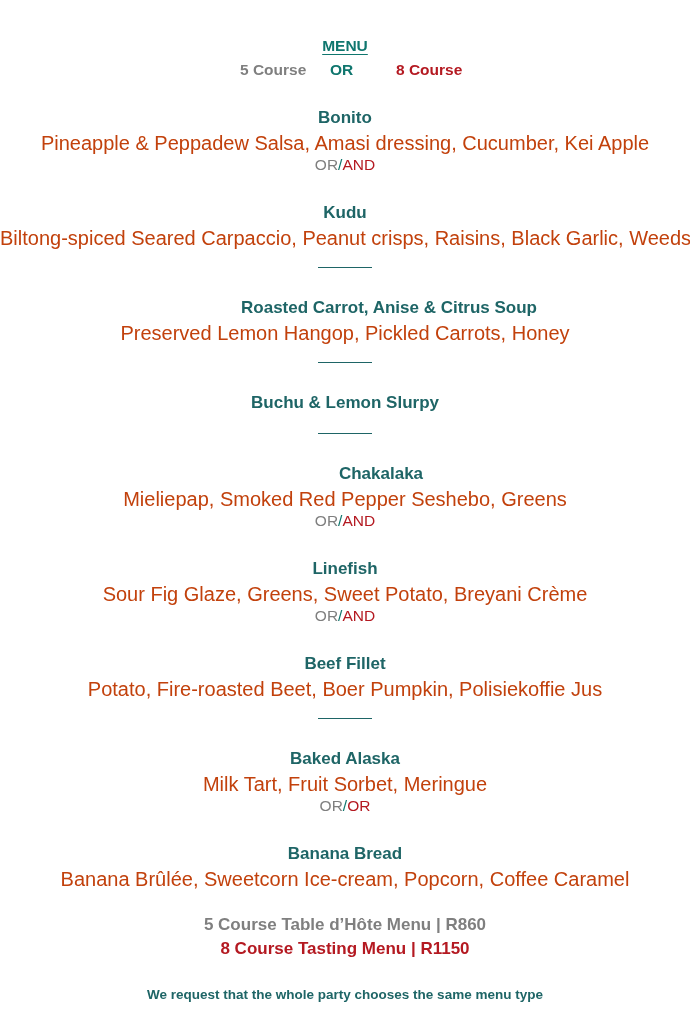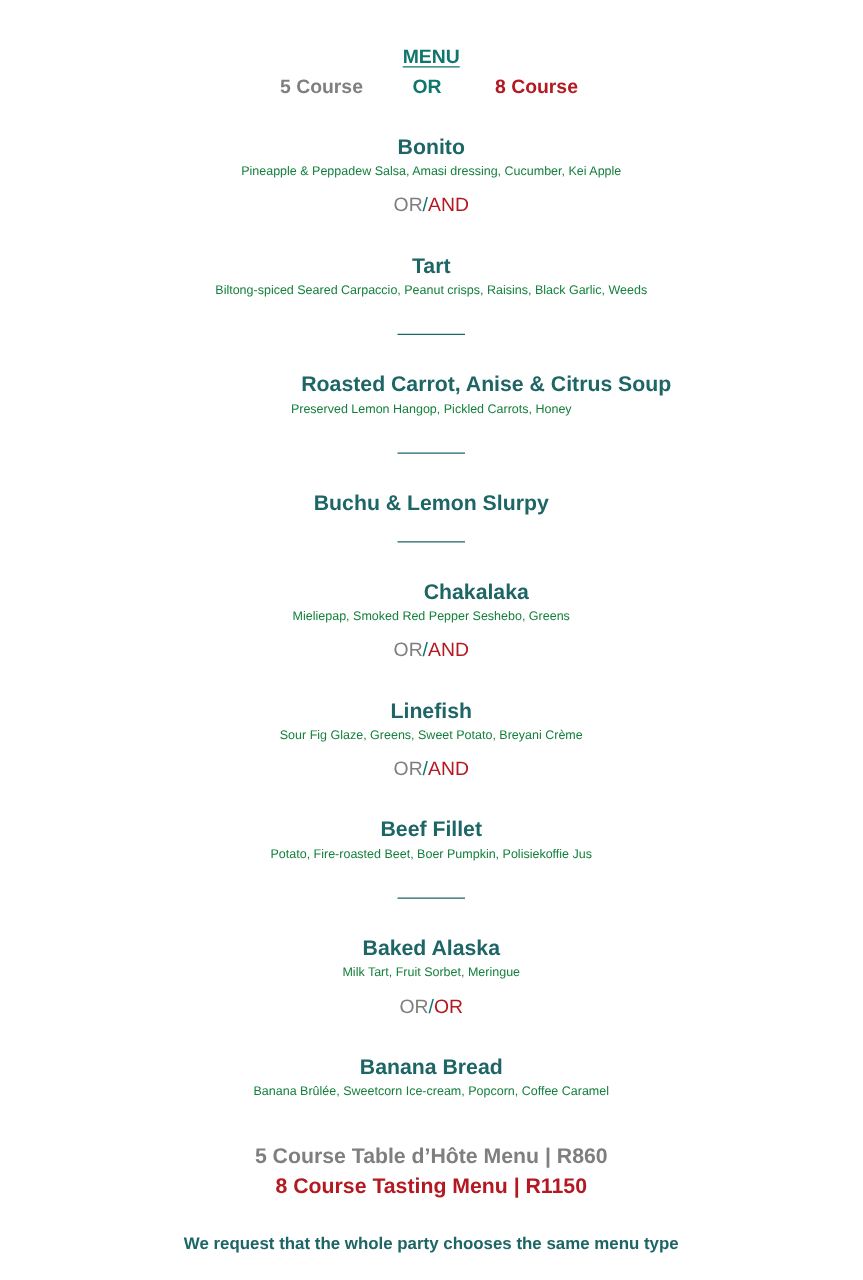--- a/index.html
+++ b/index.html
@@ -6,46 +6,46 @@
   body { width:690px; height:1024px; position:relative; overflow:hidden;
          font-family:"Liberation Sans", "DejaVu Sans", sans-serif; }
   .page { position:absolute; left:0; top:0; width:690px; text-align:center; }
   .teal { color:#0f766e; }
   .grey { color:#7f7f7f; }
   .red { color:#b41921; }
   .line { position:absolute; left:0; width:690px; text-align:center; white-space:nowrap; }
   .title { font-weight:bold; font-size:15.5px; text-decoration:underline; text-underline-offset:3px; }
   .choice { font-weight:bold; font-size:15.5px; }
   .dish { font-weight:bold; font-size:17px; color:#1e6566; }
-  .desc { font-size:10px; color:#15803d; }
+  .desc { font-size:20px; color:#c2410c; }
   .conj { font-size:15.5px; }
   .rule { position:absolute; left:318px; width:54px; height:0; border-top:1.6px solid #1e6566; }
   .price { font-weight:bold; font-size:17px; }
   .note { font-weight:bold; font-size:13.5px; color:#1e6566; }
 </style>
 </head>
 <body>
 
 <div class="page">
 
   <div class="line title teal" style="top:37px;">MENU</div>
 
   <div class="line" style="top:61px;">
-    <span class="choice grey" style="position:absolute; left:224px;">5 Course</span>
+    <span class="choice grey" style="position:absolute; left:240px;">5 Course</span>
     <span class="choice teal" style="position:absolute; left:330px;">OR</span>
     <span class="choice red" style="position:absolute; left:383px;margin-left:13px;">8 Course</span>
   </div>
 
   <div class="line dish" style="top:108px;">Bonito</div>
   <div class="line desc" style="top:132px;">Pineapple &amp; Peppadew Salsa, Amasi dressing, Cucumber, Kei Apple</div>
   <div class="line conj" style="top:156px;">
     <span class="grey">OR</span><span class="teal">/</span><span class="red">AND</span>
   </div>
 
-  <div class="line dish" style="top:203px;">Tart</div>
+  <div class="line dish" style="top:203px;">Kudu</div>
   <div class="line desc" style="top:227px;">Biltong-spiced Seared Carpaccio, Peanut crisps, Raisins, Black Garlic, Weeds</div>
   <div class="rule" style="top:267px;"></div>
 
   <div class="line dish" style="top:298px;padding-left:44px;">Roasted Carrot, Anise &amp; Citrus Soup</div>
   <div class="line desc" style="top:322px;">Preserved Lemon Hangop, Pickled Carrots, Honey</div>
   <div class="rule" style="top:362px;"></div>
 
   <div class="line dish" style="top:393px;">Buchu &amp; Lemon Slurpy</div>
   <div class="rule" style="top:433px;"></div>
 

